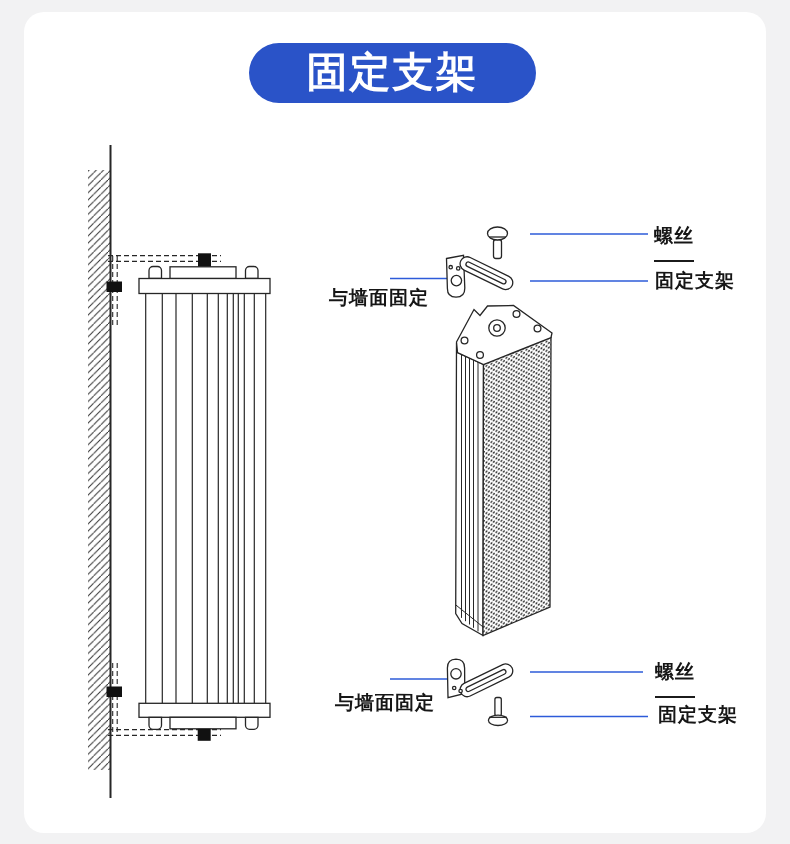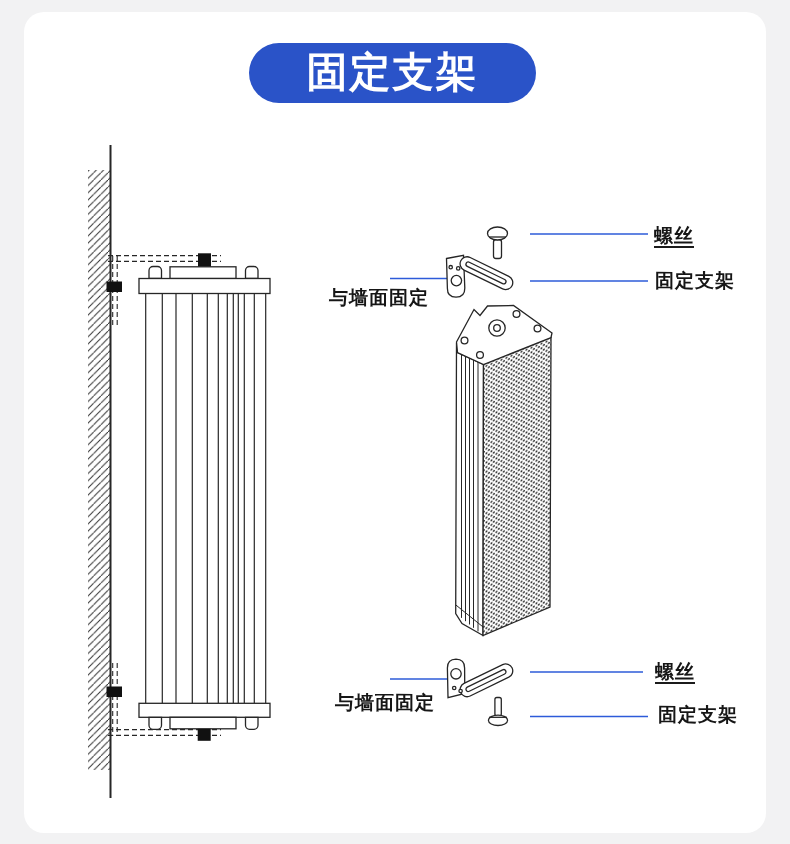--- a/index.html
+++ b/index.html
@@ -19,21 +19,21 @@
   }
   .banner span{
     color:#ffffff;font-size:41px;font-weight:700;letter-spacing:2px;
     line-height:1;transform:translateY(-1px);
   }
   svg.diagram{position:absolute;left:0;top:0;}
   .lbl{
     position:absolute;font-size:19px;font-weight:600;color:#161616;
     line-height:21px;letter-spacing:1px;white-space:nowrap;
   }
-  .lbl.u{border-bottom:2px solid #1b1b1b;padding-bottom:0px;}
+  .lbl.u{border-bottom:2px solid #1b1b1b;padding-bottom:14px;}
 </style>
 </head>
 <body>
 
 <div class="card">
   <div class="banner">
     <span>固定支架</span>
   </div>
 </div>
 

